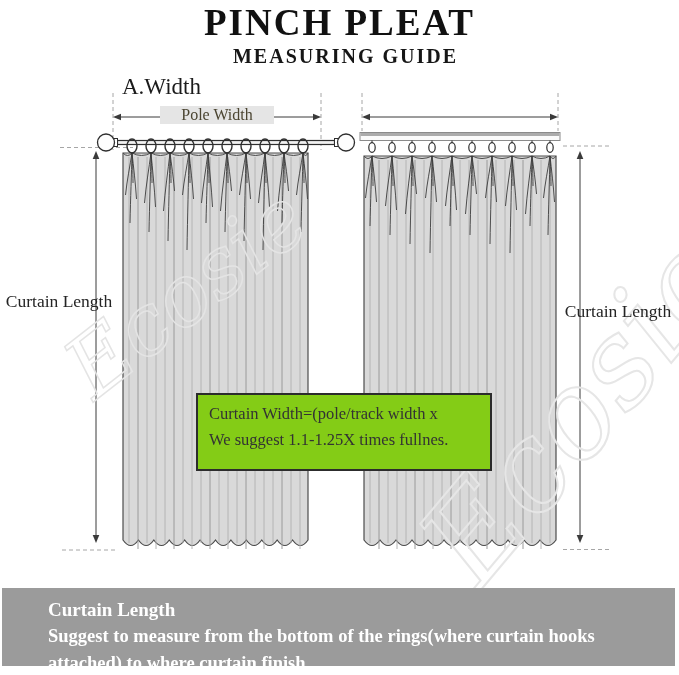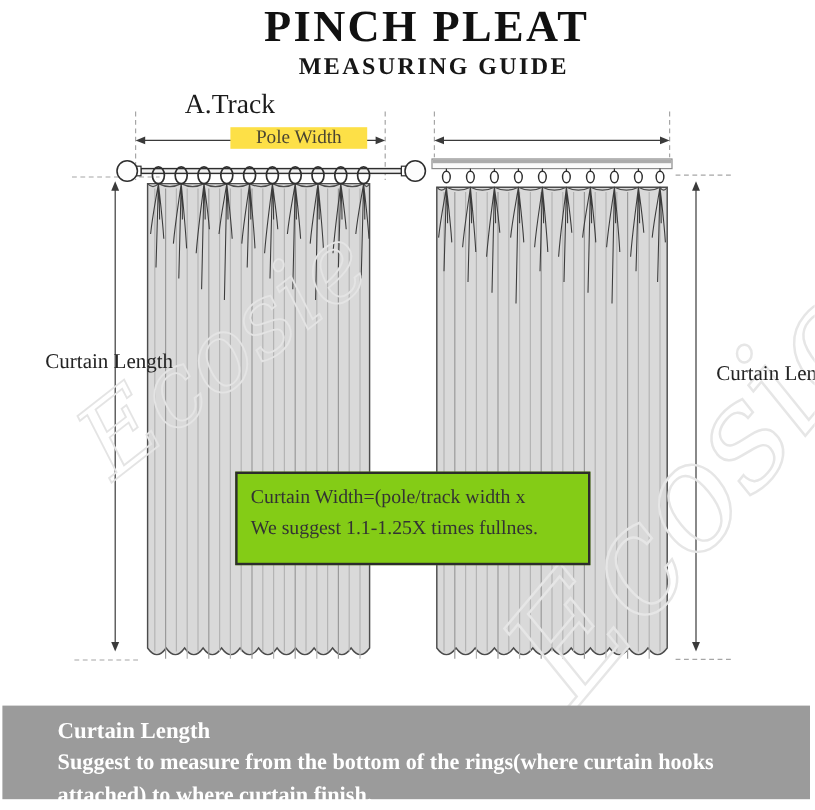--- a/index.html
+++ b/index.html
@@ -1,26 +1,26 @@
 <!DOCTYPE html>
 <html><head>
 <meta charset="utf-8">
 <style>
   html,body{margin:0;padding:0;background:#fff;}
   #stage{position:relative;width:679px;height:675px;background:#fff;overflow:hidden;
          font-family:"Liberation Serif","DejaVu Serif",serif;}
   #diagram-svg{position:absolute;left:0;top:0;z-index:1;}
-  .label{position:absolute;color:#1c1c1c;z-index:3;margin-left:32px;}
+  .label{position:absolute;color:#1c1c1c;z-index:3;}
   .title{left:0;right:0;top:1px;text-align:center;font-size:37px;font-weight:bold;
          letter-spacing:2px;color:#111;}
   .subtitle{left:12px;right:0;top:45px;text-align:center;font-size:20px;font-weight:bold;
             letter-spacing:2px;color:#161616;}
   .section-label{top:74px;font-size:23px;color:#1b1b1b;}
   .width-label{top:106px;width:114px;text-align:center;font-size:16px;color:#4b4532;
-               background:#fde047;}
+               background:#e5e5e5;}
   .length-label{font-size:17.5px;text-align:center;color:#242424;}
   .formula-box{position:absolute;left:196px;top:393px;width:296px;height:78px;
                box-sizing:border-box;border:2px solid #2c2c2c;background:#84cc16;
                padding:6px 0 0 11px;z-index:3;}
   .formula-box div{font-size:16.5px;line-height:26px;color:#333;white-space:nowrap;}
   .watermark{position:absolute;z-index:2;font-style:italic;
              font-family:"DejaVu Serif",serif;color:transparent;
              -webkit-text-stroke:1.5px #e4e4e4;transform-origin:0 0;pointer-events:none;}
   .wm-left{left:46px;top:340px;font-size:84px;transform:rotate(-38deg);}
   .wm-right{left:392px;top:520px;font-size:122px;transform:rotate(-50deg);
@@ -171,21 +171,21 @@
         <ellipse cx="532" cy="147.5" rx="3.2" ry="4.8" fill="#fff" stroke="#2e2e2e" stroke-width="1.2"></ellipse>
         <path d="M550,156 c -2,12.6 -5,27.3 -6.5,42 M550,156 c -0.5,23.7 -1.5,51.35 -2,79 M550,156 c 1.5,13.799999999999999 3.5,29.900000000000002 4.5,46 M550,156 c 0.5,9 1,18 1,30" fill="none" stroke="#3c3c3c" stroke-width="0.9"></path>
         <line x1="550" y1="140.5" x2="550" y2="143" stroke="#2e2e2e" stroke-width="1"></line>
         <ellipse cx="550" cy="147.5" rx="3.2" ry="4.8" fill="#fff" stroke="#2e2e2e" stroke-width="1.2"></ellipse>
       </g>
     </svg>
 
   <div class="label title">PINCH PLEAT</div>
   <div class="label subtitle">MEASURING GUIDE</div>
 
-  <div class="label section-label" style="left:122px">A.Track</div>
+  <div class="label section-label" style="left:122px">A.Width</div>
 
   <div class="label width-label" style="left:160px">Pole Width</div>
 
   <div class="label length-label" style="left:1px;top:291px;width:116px">Curtain Length</div>
   <div class="label length-label" style="left:558px;top:301px;width:120px">Curtain Length</div>
 
   <div class="watermark wm-left">Ecosie</div>
   <div class="watermark wm-right">Ecosie</div>
 
   <div class="formula-box">

